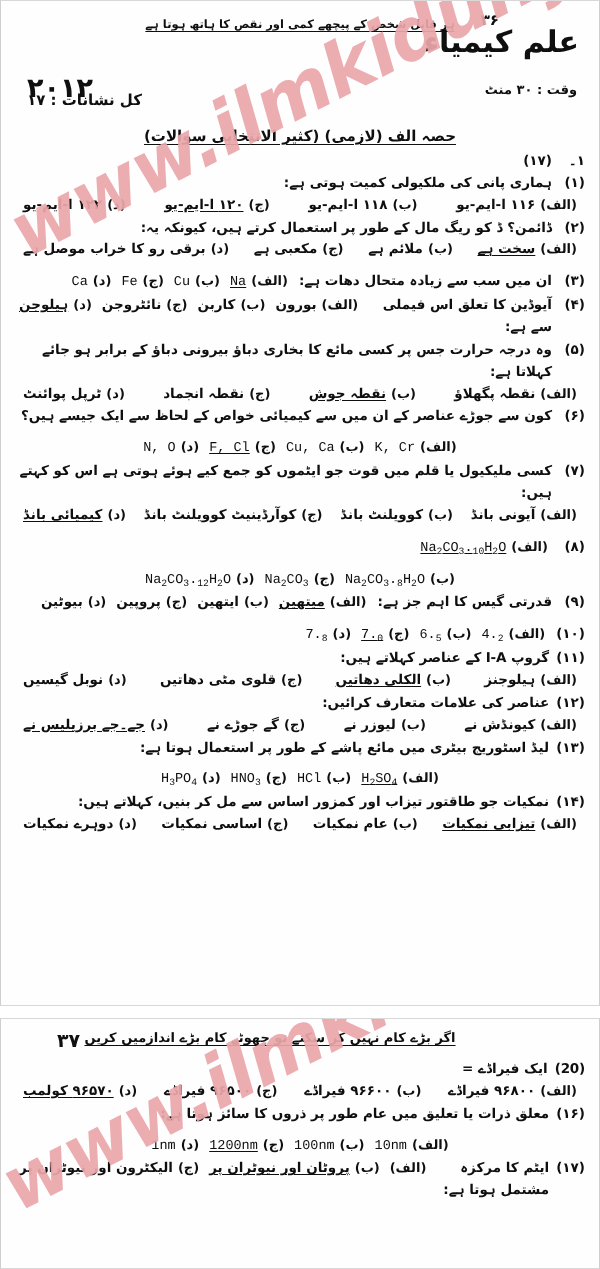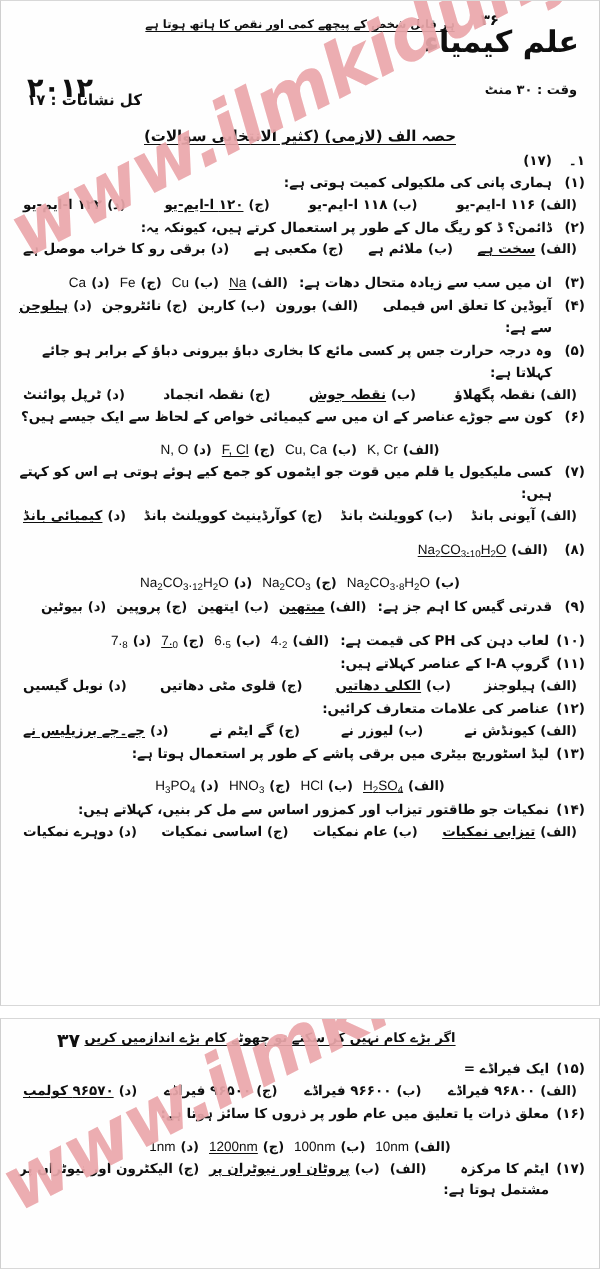--- a/index.html
+++ b/index.html
@@ -48,21 +48,21 @@
     text-rendering: geometricPrecision;
   }
   .urdu {
     font-family: "DejaVu Sans", sans-serif;
     direction: rtl;
     unicode-bidi: isolate;
     font-weight: 700;
     letter-spacing: -0.2px;
   }
   .latin {
-    font-family: Liberation Sans, sans-serif;
+    font-family: Liberation Mono, monospace;
     direction: ltr;
     unicode-bidi: isolate;
     display: inline-block;
     font-weight: 400;
     margin-top: 10px;
   }
   .u { text-decoration: underline; text-underline-offset: 2px; }
 
   
   .hdr { position: relative; height: 118px; }
@@ -428,21 +428,20 @@
                 <span class="opt">
                   <span class="opt-tag ink urdu">(د)</span>
                   <span class="ink urdu">بیوٹین</span>
                 </span>
               </span>
             </div>
           </div>
           <div class="q-block">
             <div class="q-line" style="justify-content: flex-start;">
               <span class="q-num ink urdu">(۱۰)</span>
-              <span class="q-stem ink urdu" style="flex: 0 1 auto;">لعاب دہن کی PH کی قیمت ہے:</span>
               <span class="opt-line right" style="flex: 0 0 auto;">
                 <span class="opt">
                   <span class="opt-tag ink urdu">(الف)</span>
                   <span class="ink latin">4.<span class="sub">2</span></span>
                 </span>
                 <span class="opt">
                   <span class="opt-tag ink urdu">(ب)</span>
                   <span class="ink latin">6.<span class="sub">5</span></span>
                 </span>
                 <span class="opt">
@@ -489,32 +488,32 @@
               <span class="opt">
                 <span class="opt-tag ink urdu">(الف)</span>
                 <span class="ink urdu">کیونڈش نے</span>
               </span>
               <span class="opt">
                 <span class="opt-tag ink urdu">(ب)</span>
                 <span class="ink urdu">لیوزر نے</span>
               </span>
               <span class="opt">
                 <span class="opt-tag ink urdu">(ج)</span>
-                <span class="ink urdu">گے ایٹم نے</span>
+                <span class="ink urdu">گے جوڑے نے</span>
               </span>
               <span class="opt">
                 <span class="opt-tag ink urdu">(د)</span>
                 <span class="ink urdu u">جے۔جے برزیلیس نے</span>
               </span>
             </div>
           </div>
           <div class="q-block">
             <div class="q-line">
               <span class="q-num ink urdu">(۱۳)</span>
-              <span class="q-stem ink urdu">لیڈ اسٹوریج بیٹری میں برقی پاشے کے طور پر استعمال ہوتا ہے:</span>
+              <span class="q-stem ink urdu">لیڈ اسٹوریج بیٹری میں مائع پاشے کے طور پر استعمال ہوتا ہے:</span>
             </div>
             <div class="opt-line center">
               <span class="opt">
                 <span class="opt-tag ink urdu">(الف)</span>
                 <span class="ink latin u">H<span class="sub">2</span>SO<span class="sub">4</span></span>
               </span>
               <span class="opt">
                 <span class="opt-tag ink urdu">(ب)</span>
                 <span class="ink latin">HCl</span>
               </span>
@@ -565,21 +564,21 @@
     <div class="panel-inner">
 
       <div class="b-head">
         <div class="b-head-note ink urdu">اگر بڑے کام نہیں کر سکتے تو چھوٹے کام بڑے اندازمیں کریں</div>
         <div class="b-pageno ink urdu">۳۷</div>
       </div>
 
       <div id="questions-bottom">
           <div class="q-block">
             <div class="q-line">
-              <span class="q-num ink urdu">(۱۵)</span>
+              <span class="q-num ink urdu">(20)</span>
               <span class="q-stem ink urdu">ایک فیراڈے =</span>
             </div>
             <div class="opt-line spread">
               <span class="opt">
                 <span class="opt-tag ink urdu">(الف)</span>
                 <span class="ink urdu">۹۶۸۰۰ فیراڈے</span>
               </span>
               <span class="opt">
                 <span class="opt-tag ink urdu">(ب)</span>
                 <span class="ink urdu">۹۶۶۰۰ فیراڈے</span>

